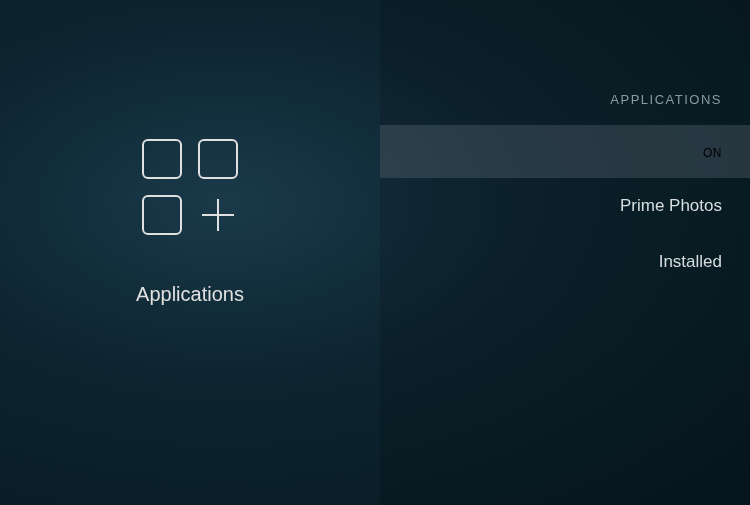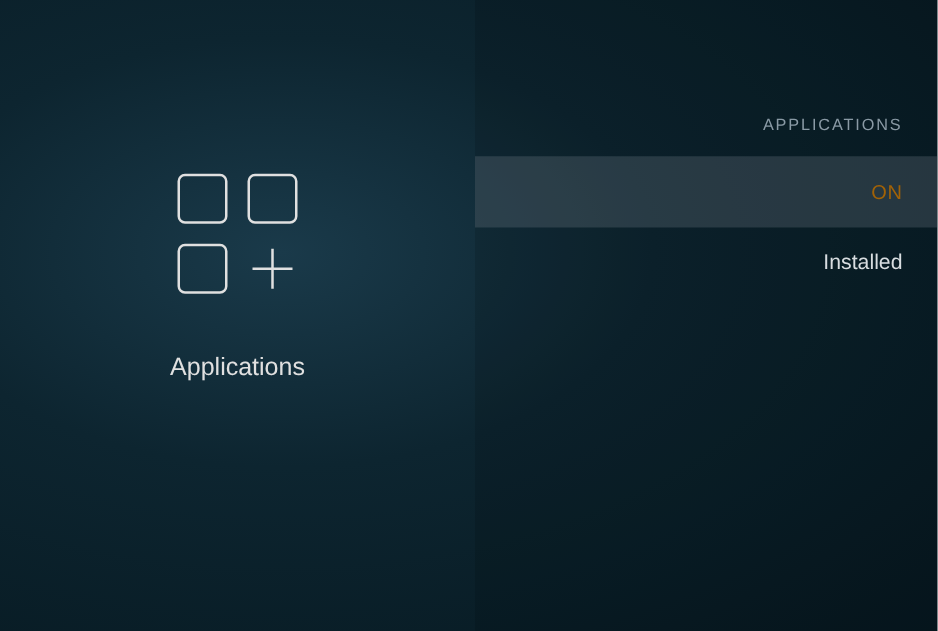--- a/index.html
+++ b/index.html
@@ -94,22 +94,22 @@
       cursor: pointer;
     }
     .menu-item.selected {
       background: rgba(120, 130, 140, 0.28);
     }
     .menu-item.selected .title {
       color: #e8a33d;
       font-size: 18px;
     }
     .menu-item .sub {
-      color: #a16207;
-      font-size: 16px;
+      color: #000000;
+      font-size: 12px;
       margin-top: 3px;
       letter-spacing: 0.5px;
     }
     .menu-item.highlighted {
       position: relative;
     }
     .highlight-box {
       position: absolute;
       top: 4px;
       left: 6px;
@@ -133,18 +133,21 @@
 </div>
 
 <div class="right-panel">
   <div class="section-header">APPLICATIONS</div>
 
   <div class="menu-item selected">
     <div class="sub">ON</div>
   </div>
 
 
+  <div class="menu-item">
+    <div>Prime Photos</div>
+  </div>
 
   <div class="menu-item">
     <div>Installed</div>
   </div>
 
 </div>
 
 </body></html>

